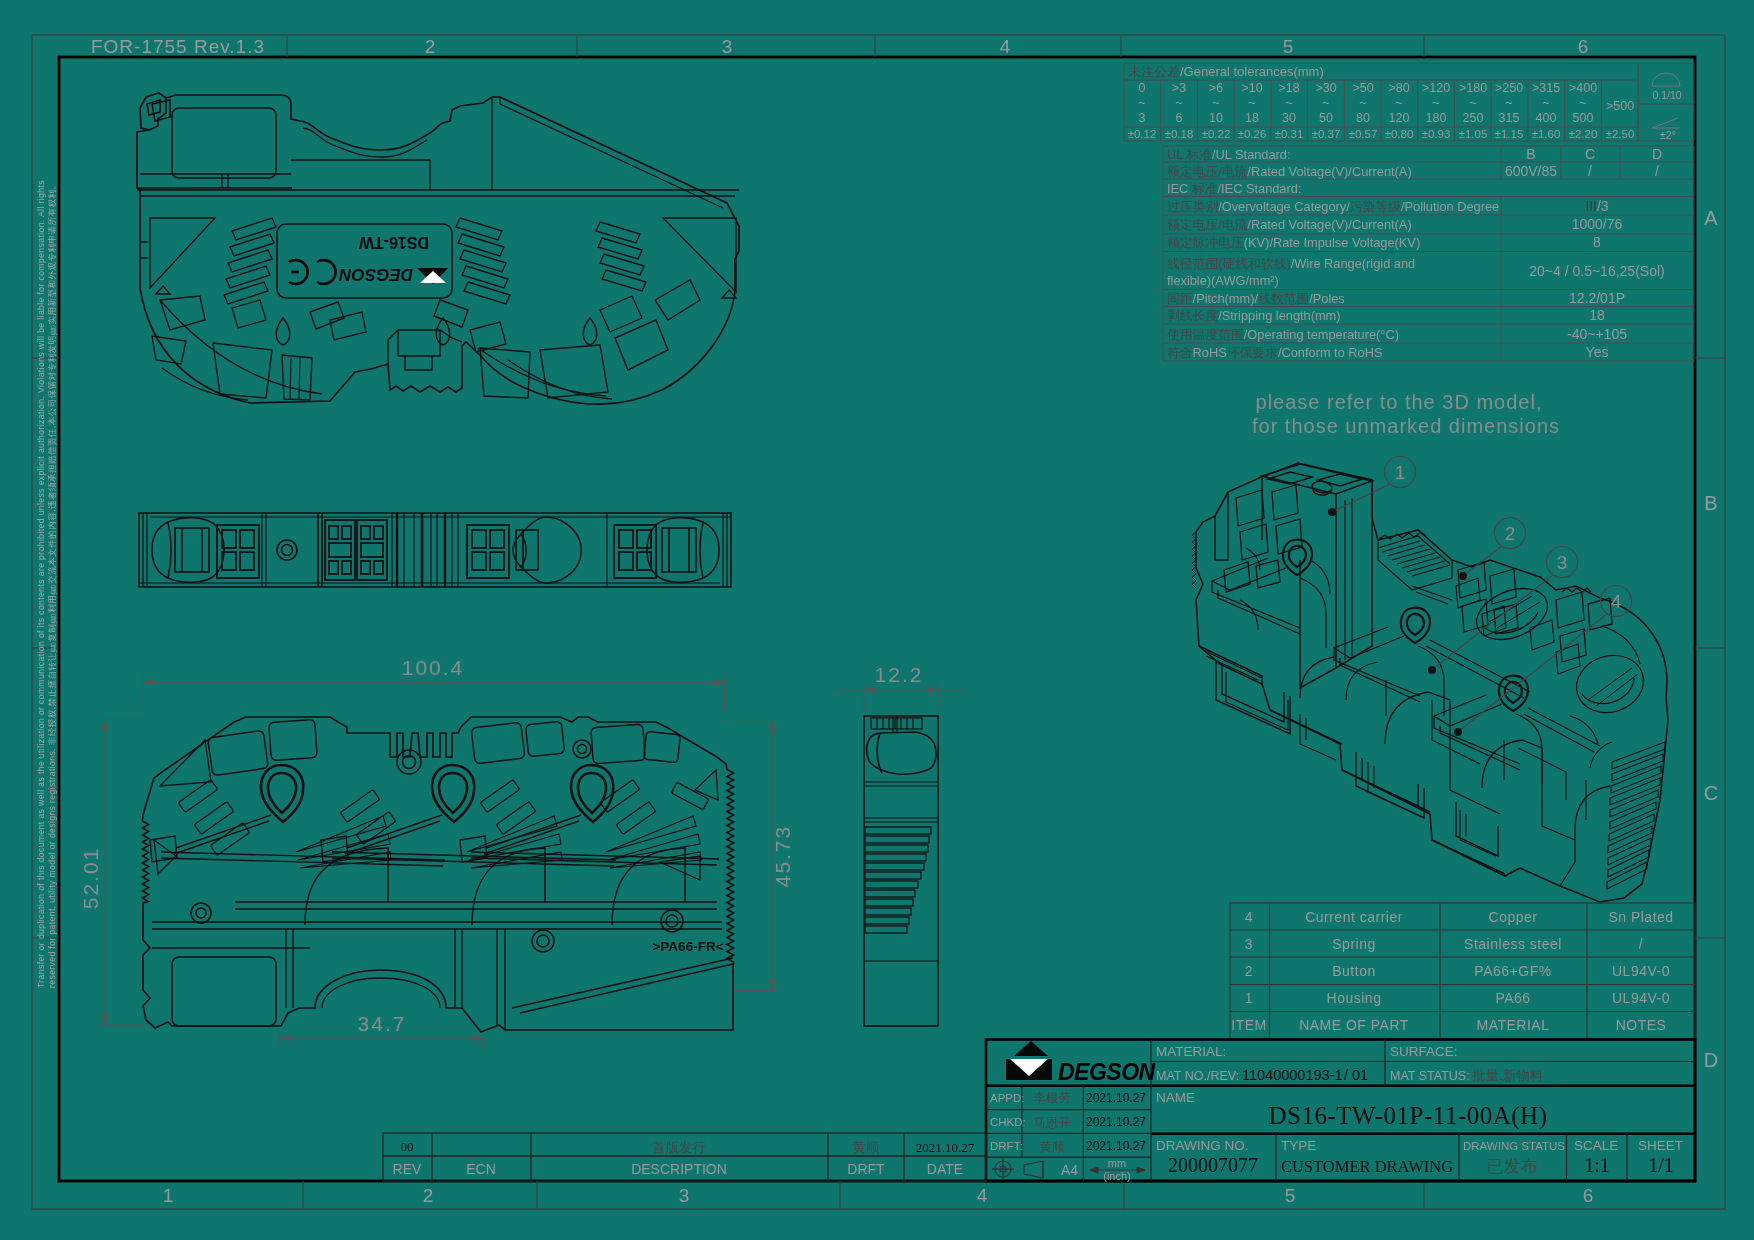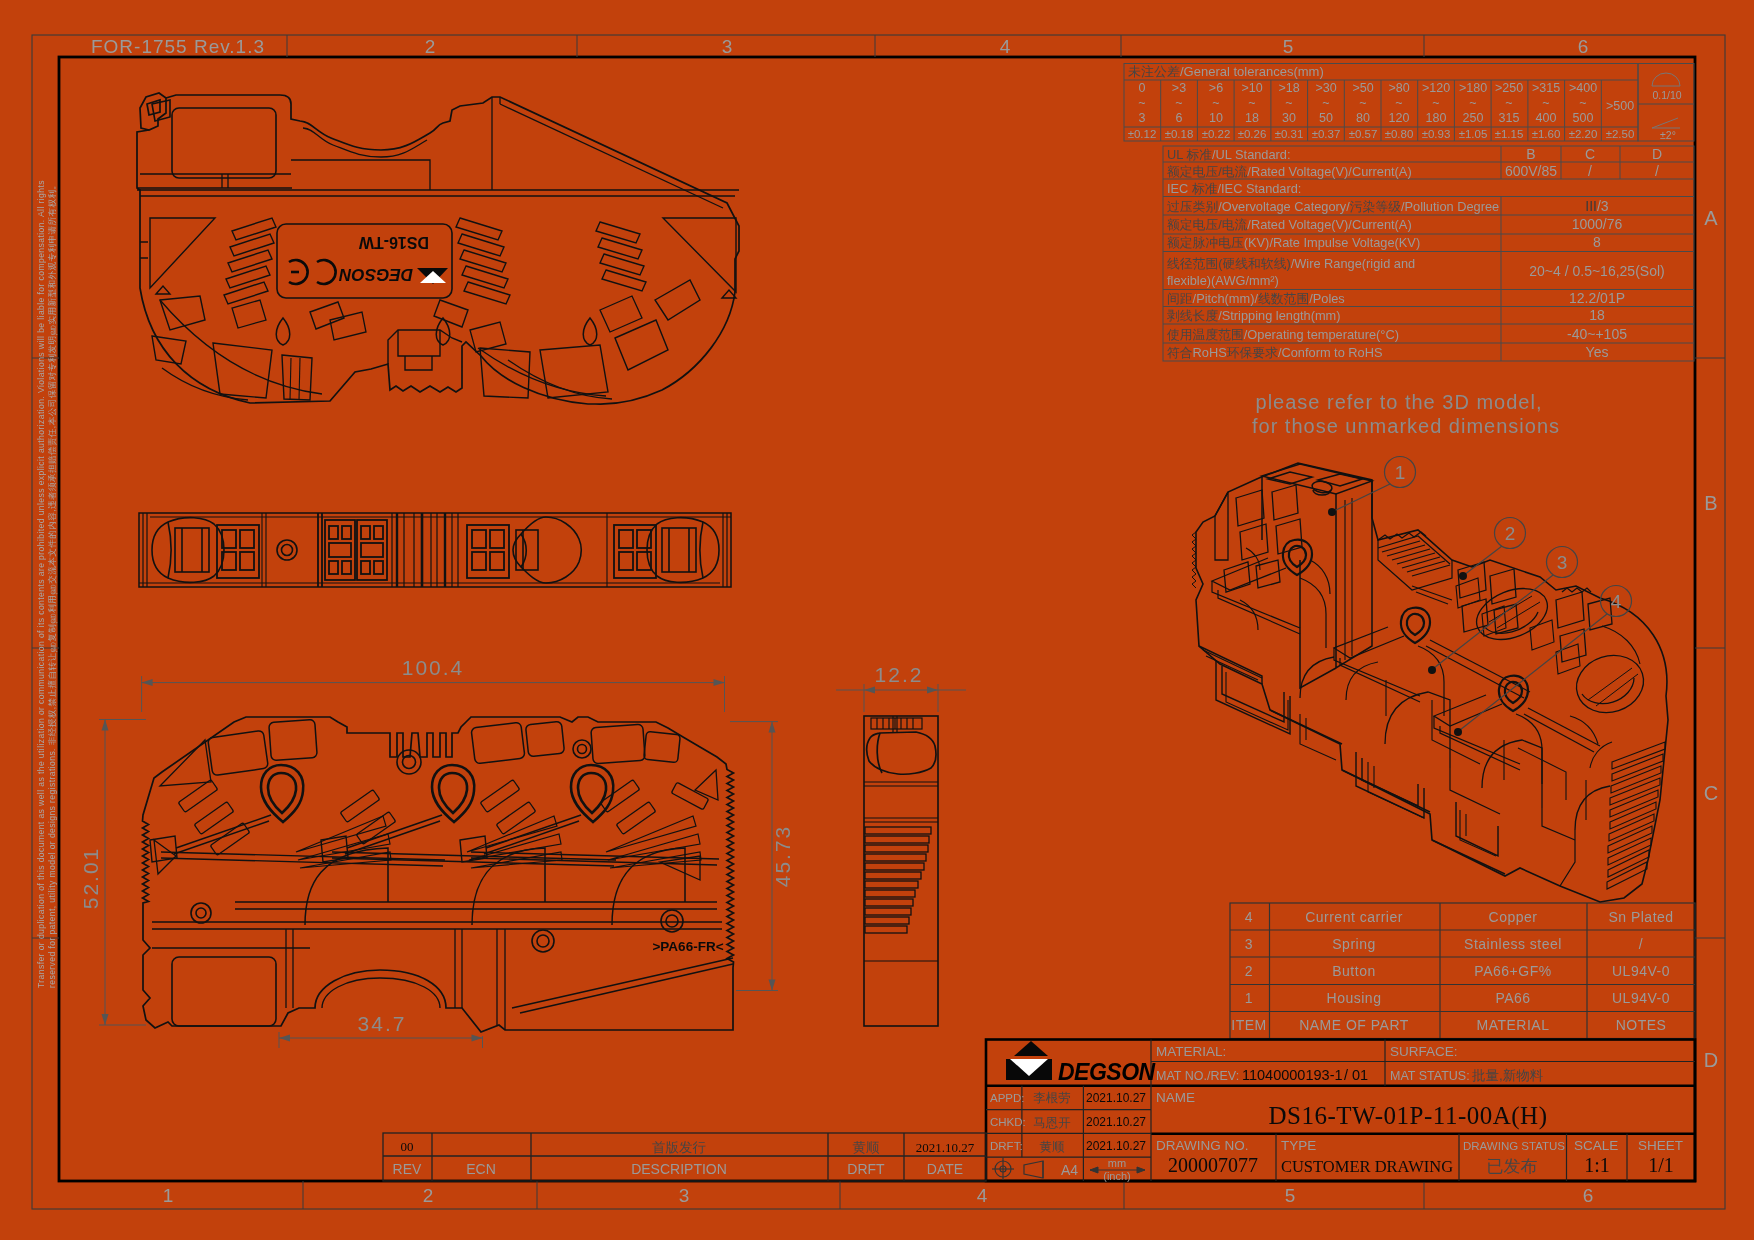--- a/index.html
+++ b/index.html
@@ -1,16 +1,16 @@
 <!DOCTYPE html>
 <html><head>
 <meta charset="utf-8">
 <style>
 html,body{margin:0;padding:0;background:#fff;}
-#page{position:relative;width:1754px;height:1240px;background:#c2410c;overflow:hidden;}
+#page{position:relative;width:1754px;height:1240px;background:#0f766e;overflow:hidden;}
 svg{position:absolute;left:0;top:0;}
 text{font-family:"Liberation Sans",sans-serif;}
 .g{fill:#9a9a9a;}
 .g2{fill:#8c8c8c;}
 .cn{fill:#454545;}
 .bk{fill:#0a0a0a;font-family:"Liberation Serif",serif;}
 </style>
 </head>
 <body>
 <div id="page">

